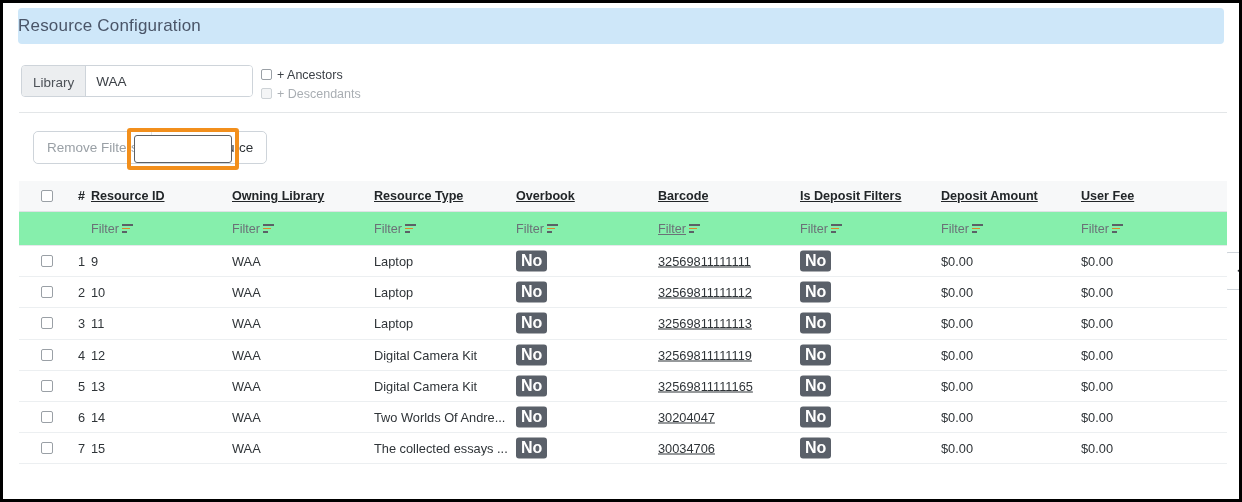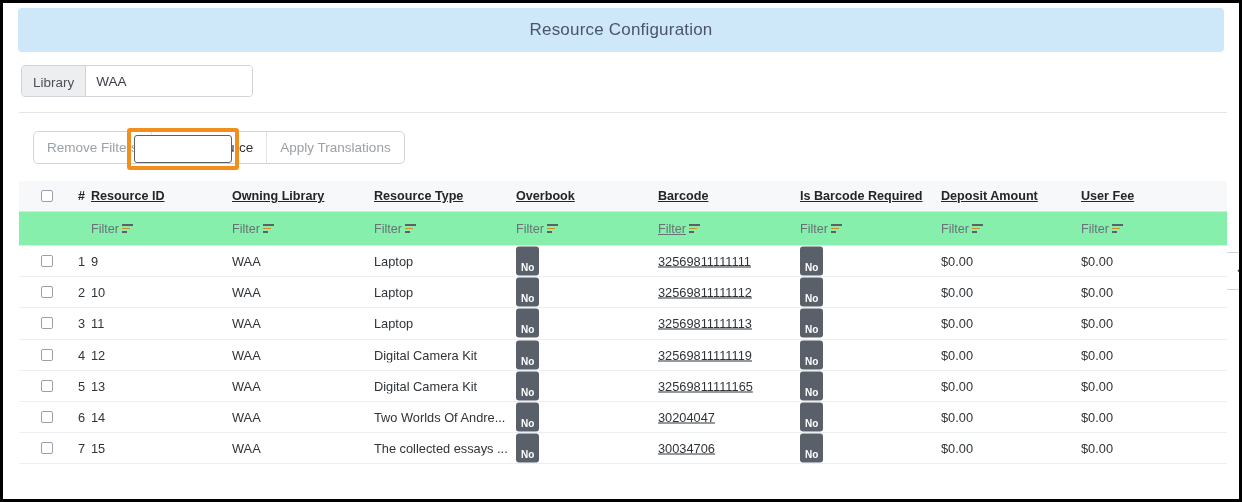--- a/index.html
+++ b/index.html
@@ -14,26 +14,25 @@
     height: 502px;
     background: #ffffff;
     border: 3px solid #000000;
     overflow: hidden;
   }
 
   
   .title-bar {
     position: absolute;
     left: 15px; top: 5px;
-    width: 1206px; height: 44px;
+    width: 1206px; height: 36px;
     background: #cee7f9;
     border-radius: 4px;
     display: flex;
     align-items: center;
-    justify-content: center;
   }
   .title-bar .title-text {
     font-size: 17px;
     color: #4a5568;
     letter-spacing: .2px;
   }
 
   
   .libbar {
     position: absolute;
@@ -216,24 +215,24 @@
     border: 1px solid #9aa0a6;
     border-radius: 2px;
     background: #fff;
   }
   .td { font-size: 12.8px; color: #2f3438; }
   .td-num { font-size: 12.8px; color: #2f3438; }
   .badge-no {
     display: inline-block;
     background: #5a6069;
     color: #ffffff;
-    font-size: 10px;
+    font-size: 16px;
     font-weight: bold;
     border-radius: 3px;
-    padding: 16px 5px 3px 5px;
+    padding: 2px 5px 3px 5px;
     line-height: 1;
   }
 
   
   .c-cbx   { left: 22px; }
   .c-num   { left: 50px; width: 16px; text-align: right; }
   .c-rid   { left: 72px; }
   .c-lib   { left: 213px; }
   .c-type  { left: 355px; width: 137px; overflow: hidden; text-overflow: ellipsis; }
   .c-over  { left: 497px; }
@@ -249,27 +248,36 @@
 
   <div class="title-bar">
     <span class="title-text">Resource Configuration</span>
   </div>
 
   <div class="libbar">
     <div class="input-group">
       <span class="input-addon">Library</span>
       <input class="lib-input" type="text" value="WAA" style="">
     </div>
+    <div class="checks">
+      <label class="checkrow">
+        <span class="cbx"></span>
+        <span class="lbl">+ Ancestors</span>
+      </label>
+      <label class="checkrow disabled">
+        <span class="cbx"></span>
+        <span class="lbl">+ Descendants</span>
+      </label>
+    </div>
   </div>
 
   <div class="toolbar">
     <div class="btn-group">
       <div class="gbtn">Remove Filters</div>
       <div class="gbtn active">New Resource</div>
-      <div class="gbtn">Apply Translations</div>
     </div>
 
     <div class="sel-count">0 selected</div>
 
     <div class="pager">
       <div class="pbtn">
         <svg width="18" height="16" viewBox="0 0 18 16">
           <rect x="1" y="2" width="12" height="2" fill="#2f3438"></rect>
           <rect x="1" y="6" width="9" height="2" fill="#2b6cb0"></rect>
           <rect x="1" y="10" width="7" height="2" fill="#2f3438"></rect>
@@ -317,21 +325,21 @@
   <div class="table-wrap">
 
     <div class="thead">
       <span class="cell c-cbx cbx-cell"></span>
       <span class="cell c-num th-hash">#</span>
       <span class="cell c-rid  th">Resource ID</span>
       <span class="cell c-lib  th">Owning Library</span>
       <span class="cell c-type th">Resource Type</span>
       <span class="cell c-over th">Overbook</span>
       <span class="cell c-bar  th">Barcode</span>
-      <span class="cell c-dep  th">Is Barcode Required</span>
+      <span class="cell c-dep  th">Is Deposit Filters</span>
       <span class="cell c-amt  th">Deposit Amount</span>
       <span class="cell c-fee  th">User Fee</span>
     </div>
 
     <div class="frow">
       <span class="cell c-rid filter-cell">
         <span>Filter</span>
         <span class="filter-icn">
             <i></i>
             <i></i>

